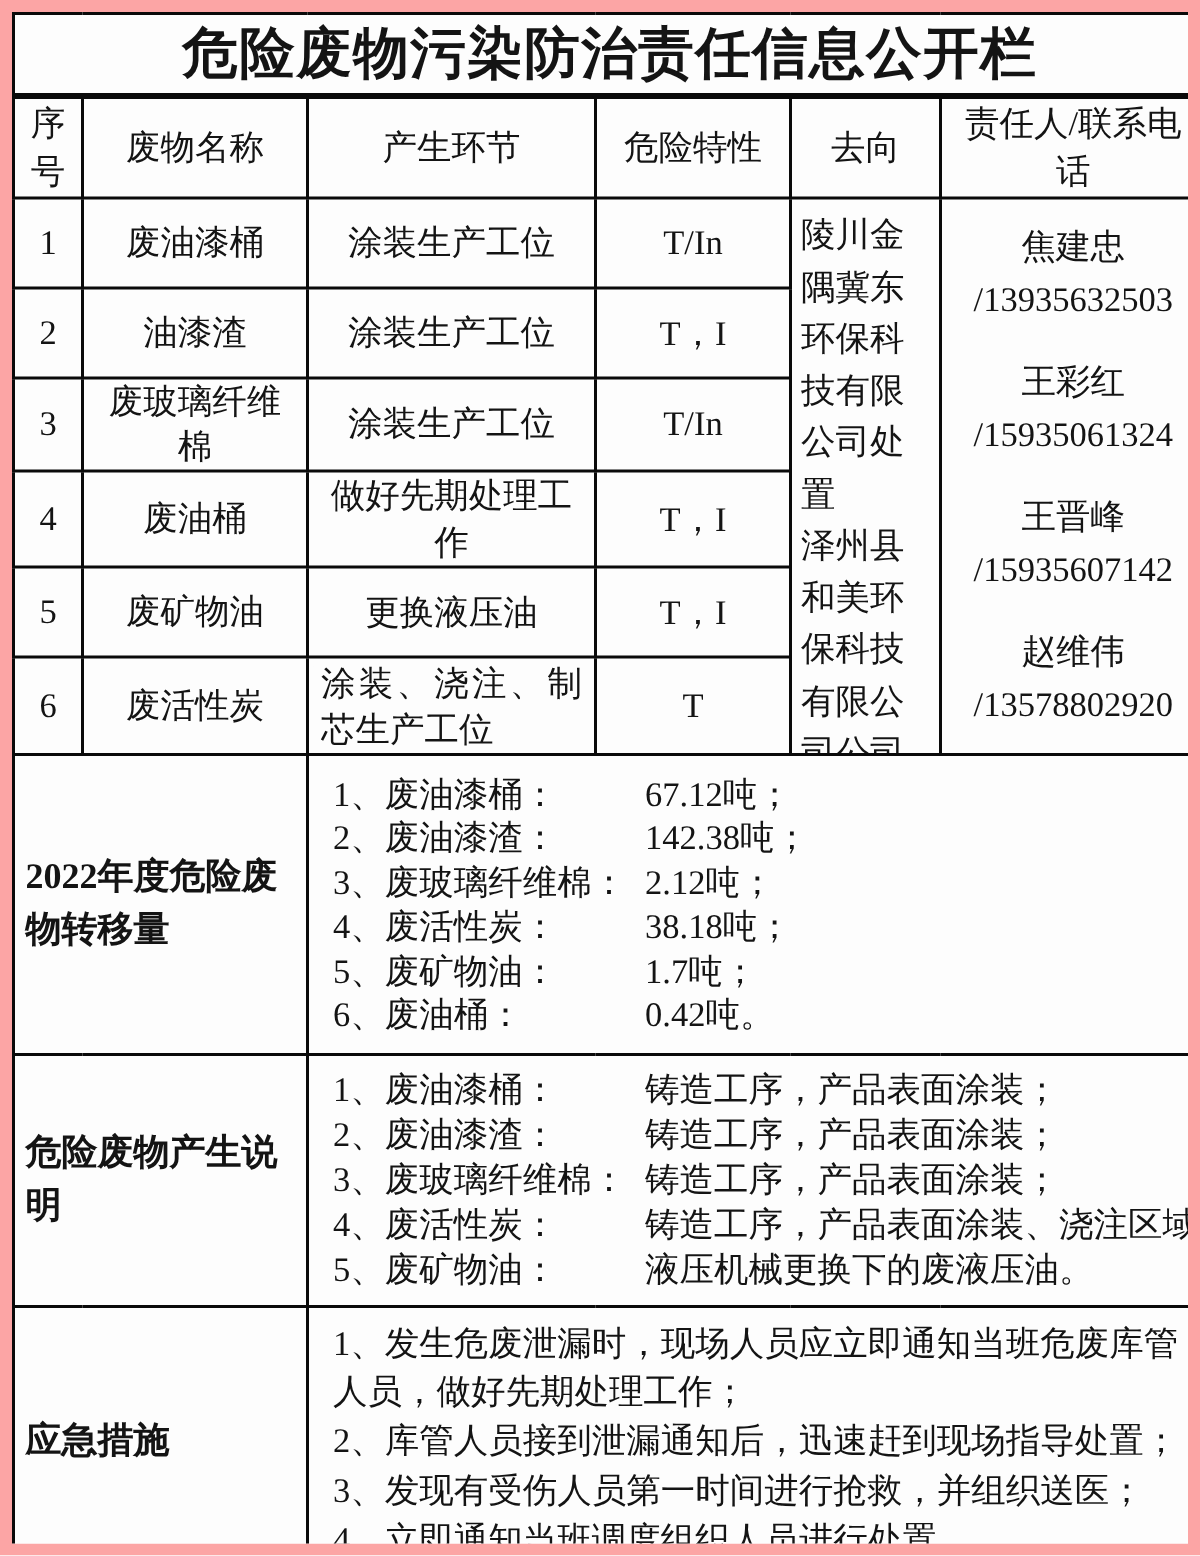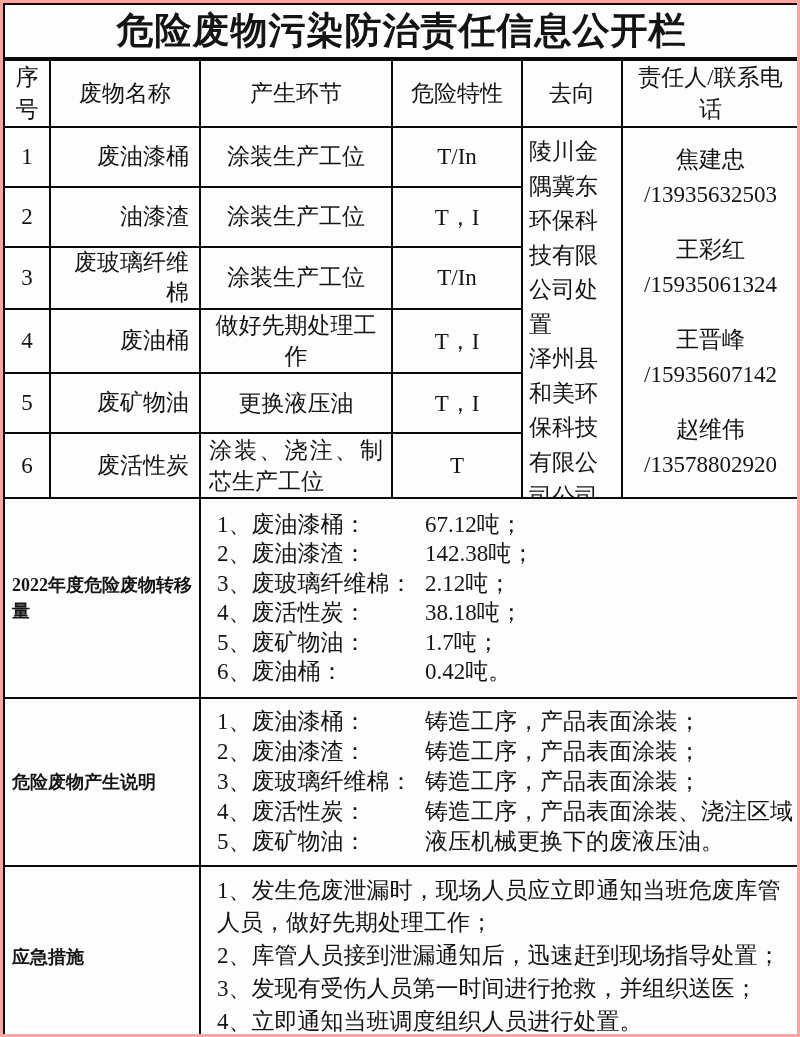--- a/index.html
+++ b/index.html
@@ -6,21 +6,21 @@
   html, body { background: #ffffff; }
   body {
     width: 800px;
     font-family: "Liberation Serif", "DejaVu Serif", serif;
     color: #141414;
   }
   .board {
     width: 800px;
     height: 1037px;
     background: #fdfdfd;
-    border: 3px solid #fca5a5;
+    border: 8px solid #fca5a5;
     overflow: hidden;
   }
   table.main {
     width: 100%;
     height: 100%;
     border-collapse: collapse;
     table-layout: fixed;
   }
   td, th {
     border: 2px solid #0a0a0a;
@@ -39,21 +39,21 @@
     letter-spacing: 1px;
     border-bottom-width: 4px;
   }
   
   tr.header-row { height: 68px; }
   tr.header-row th { font-size: 23px; line-height: 1.35; padding: 0 9px; }
   
   tr.r1, tr.r2, tr.r4, tr.r5 { height: 60px; }
   tr.r3 { height: 62px; }
   tr.r6 { height: 65px; }
-  td.name-cell { padding: 0 10px; line-height: 1.3; text-align: right; }
+  td.name-cell { padding: 0 10px; line-height: 1.3; }
   td.stage-cell { padding: 0 8px; line-height: 1.35; }
   td.stage-justify { text-align: justify; text-align-last: left; border-radius: 17px; }
   
   td.dest-cell {
     text-align: left;
     padding: 6px;
     vertical-align: middle;
   }
   .dest-wrap {
     height: 355px;
@@ -73,21 +73,21 @@
     text-align: center;
   }
   .contact-entry { line-height: 1.5; }
   
   tr.sec-transfer { height: 200px; }
   tr.sec-explain { height: 160px; }
   tr.sec-emergency { height: 181px; }
   td.section-label {
     text-align: left;
     font-weight: bold;
-    font-size: 18px;
+    font-size: 24px;
     padding: 0 6px 0 7px;
     line-height: 1.45;
   }
   td.section-content {
     text-align: left;
     padding: 8px 6px 8px 16px;
   }
   .kv-line { line-height: 1.28; white-space: nowrap; }
   .kv-label { display: inline-block; min-width: 208px; }
   .sec-explain .kv-line, .sec-explain .kv-label { line-height: 1.3; }

